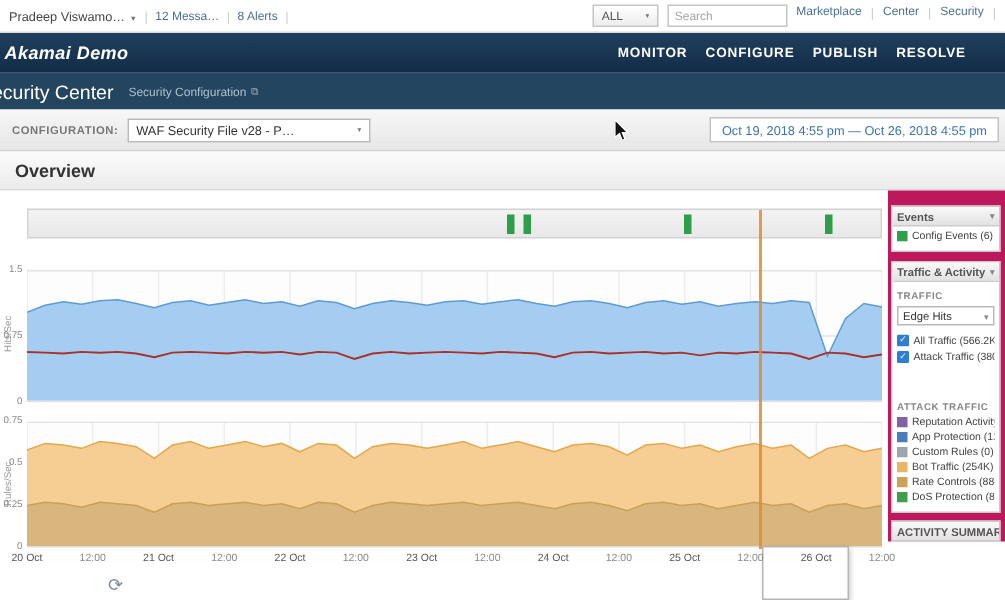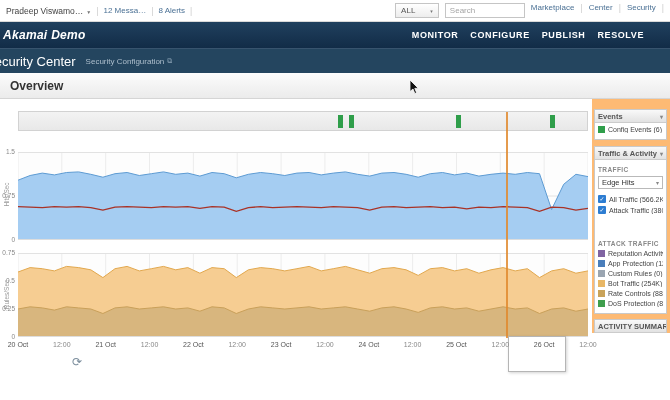--- a/index.html
+++ b/index.html
@@ -51,21 +51,21 @@
   .chart svg{display:block;background:#fdfdfd;border-bottom:1px solid #ddd}
   .ytick{position:absolute;left:0;width:15px;text-align:right;font-size:6.5px;color:#888}
   .ylabel{position:absolute;left:-10px;width:32px;text-align:center;font-size:6.5px;color:#999;transform:rotate(-90deg);white-space:nowrap}
   .xtick{position:absolute;top:242px;font-size:7px;color:#888;transform:translateX(-50%);white-space:nowrap;z-index:6}
   .xtick.day{color:#555}
   .crosshair{position:absolute;top:13px;width:2px;height:226px;background:#e08a2e;opacity:.85;z-index:4}
   .popup{position:absolute;left:508px;top:237px;width:58px;height:36px;background:#fff;border:1px solid #b5b5b5;box-shadow:1px 1px 3px rgba(0,0,0,.18);z-index:3}
   .spinner{position:absolute;left:72px;top:256px;font-size:12px;color:#7d8f9e}
 
   
-  .sidebar{position:absolute;left:592px;top:0;width:78px;height:234px;padding:10px 3px 0 2px;background:#fdba74}
+  .sidebar{position:absolute;left:592px;top:0;width:78px;height:234px;padding:10px 3px 0 2px;background:#be185d}
   .panel{border:1px solid #c9c9c9;background:#fff;margin-bottom:6px;overflow:hidden}
   .panel-h{height:13px;background:linear-gradient(#f9f9f9,#e2e2e2);border-bottom:1px solid #ccc;display:flex;align-items:center;justify-content:space-between;padding:0 3px;font-size:7.5px;font-weight:bold;color:#555;white-space:nowrap;overflow:hidden}
   .chev{font-size:6px;color:#888;flex:none}
   .panel-b{padding:3px}
   .legend-row{display:flex;align-items:center;gap:3px;margin-bottom:3px;white-space:nowrap;overflow:hidden}
   .sq{width:7px;height:7px;flex:none}
   .legend-label{font-size:7px;color:#444}
   .side-lbl{font-size:6.5px;font-weight:bold;color:#888;letter-spacing:.4px;margin:3px 0}
   .attack-lbl{margin-top:26px}
   .mini-select{border:1px solid #b9b9b9;background:#fff;height:13px;display:flex;align-items:center;justify-content:space-between;padding:0 3px;font-size:7.5px;color:#333;margin-bottom:6px;white-space:nowrap;overflow:hidden}
@@ -114,20 +114,28 @@
       <span class="menu-item">RESOLVE</span>
     </div>
   </div>
 
   <div class="subheader">
     <span class="sh-title">Security Center</span>
     <span class="sh-sub">Security Configuration</span>
     <span class="ext">⧉</span>
   </div>
 
+  <div class="configbar">
+    <span class="cfg-label">CONFIGURATION:</span>
+    <span class="cfg-select">
+        <span>WAF Security File v28  - P…</span>
+        <span class="caret">▾</span>
+      </span>
+    <span class="daterange">Oct 19, 2018  4:55 pm  —  Oct 26, 2018  4:55 pm</span>
+  </div>
 
   <div class="sectionbar">
     <span class="section-title">Overview</span>
   </div>
 
   <div class="content">
     <div class="main">
       <div class="timeline" id="timeline">
           <div class="ev-marker" style="left: calc(56.5% - 2px);"></div>
           <div class="ev-marker" style="left: calc(58.5% - 2px);"></div>

